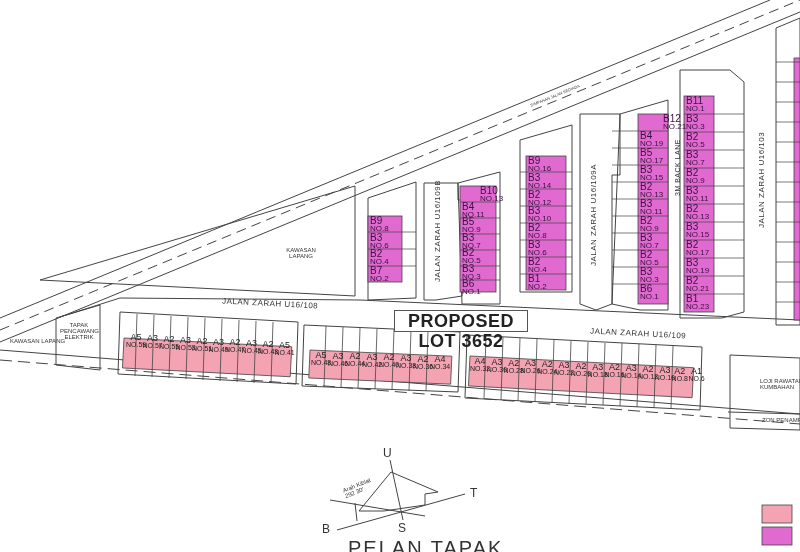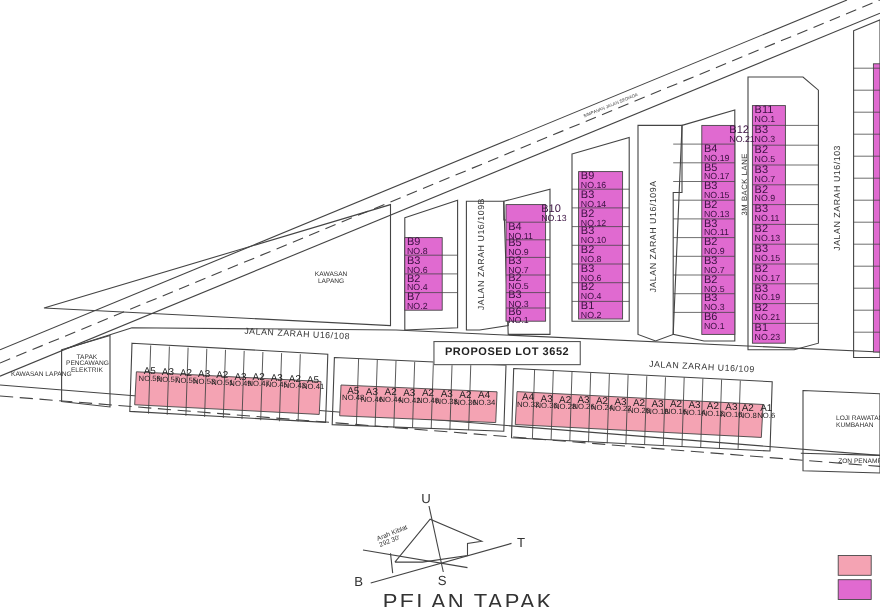--- a/index.html
+++ b/index.html
@@ -2,21 +2,21 @@
 <html><head>
 <meta charset="utf-8">
 <style>
   html,body{margin:0;padding:0;background:#fff;}
   body{width:800px;height:552px;position:relative;overflow:hidden;font-family:"Liberation Sans",sans-serif;color:#222;}
   svg#plan{position:absolute;left:0;top:0;width:800px;height:552px;}
   .lbl{position:absolute;font-family:"Liberation Sans",sans-serif;color:#333;line-height:1;white-space:nowrap;}
   .small{font-size:6px;text-align:center;}
   .road{font-size:8px;letter-spacing:.5px;}
   .vroad{font-size:8px;letter-spacing:.5px;transform-origin:left top;transform:rotate(-90deg);}
-  .lot-title{position:absolute;left:394px;top:310px;width:132px;height:20px;border:1px solid #555;background:#fff;font-size:10px;font-weight:bold;text-align:center;line-height:20px;letter-spacing:.5px;}
+  .lot-title{position:absolute;left:394px;top:310px;width:132px;height:20px;border:1px solid #555;background:#fff;font-size:18px;font-weight:bold;text-align:center;line-height:20px;letter-spacing:.5px;}
   .unit{position:absolute;font-size:7px;line-height:7px;color:#222;text-align:center;}
   .unit .t{font-size:9px;display:block;}
   .bunit{position:absolute;font-size:8px;line-height:8px;color:#3a1040;}
   .bunit .t{font-size:10px;display:block;}
   .sheet-title{position:absolute;left:348px;top:537px;font-size:20px;letter-spacing:2px;color:#333;}
   .compass-l{position:absolute;font-size:12px;color:#333;}
 </style>
 </head>
 <body>
 
@@ -231,21 +231,21 @@
     <div class="unit" style="left: 671.6px; top: 367.6px;"><span class="t">A2</span><span>NO.8</span></div>
     <div class="unit" style="left: 688.4px; top: 368.4px;"><span class="t">A1</span><span>NO.6</span></div>
   </div>
 <div id="colB1">
     <div class="bunit" style="left: 370px; top: 217px;"><span class="t">B9</span><span>NO.8</span></div>
     <div class="bunit" style="left: 370px; top: 233.5px;"><span class="t">B3</span><span>NO.6</span></div>
     <div class="bunit" style="left: 370px; top: 250px;"><span class="t">B2</span><span>NO.4</span></div>
     <div class="bunit" style="left: 370px; top: 266.5px;"><span class="t">B7</span><span>NO.2</span></div>
   </div>
 <div id="colB2">
-    <div class="bunit" style="left: 480px; top: 187px; padding-left: 12px;"><span class="t">B10</span><span>NO.13</span></div>
+    <div class="bunit" style="left: 468px; top: 187px; padding-left: 12px;"><span class="t">B10</span><span>NO.13</span></div>
     <div class="bunit" style="left: 462px; top: 202.5px;"><span class="t">B4</span><span>NO.11</span></div>
     <div class="bunit" style="left: 462px; top: 218px;"><span class="t">B5</span><span>NO.9</span></div>
     <div class="bunit" style="left: 462px; top: 233.5px;"><span class="t">B3</span><span>NO.7</span></div>
     <div class="bunit" style="left: 462px; top: 249px;"><span class="t">B2</span><span>NO.5</span></div>
     <div class="bunit" style="left: 462px; top: 264.5px;"><span class="t">B3</span><span>NO.3</span></div>
     <div class="bunit" style="left: 462px; top: 280px;"><span class="t">B6</span><span>NO.1</span></div>
   </div>
 <div id="colB3">
     <div class="bunit" style="left: 528px; top: 157px;"><span class="t">B9</span><span>NO.16</span></div>
     <div class="bunit" style="left: 528px; top: 173.8px;"><span class="t">B3</span><span>NO.14</span></div>

